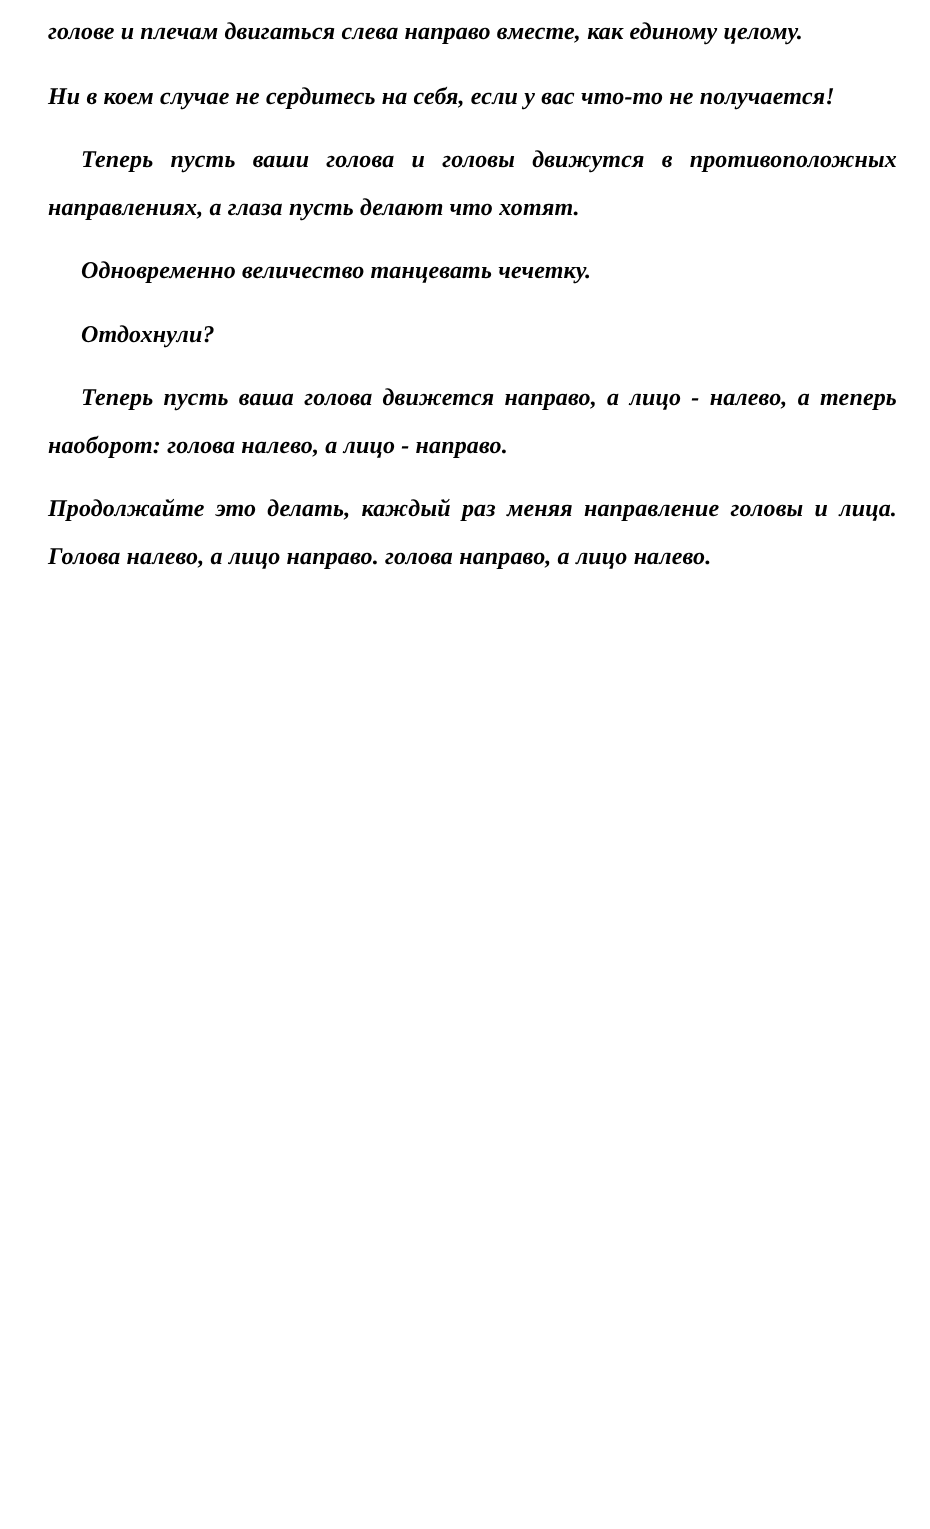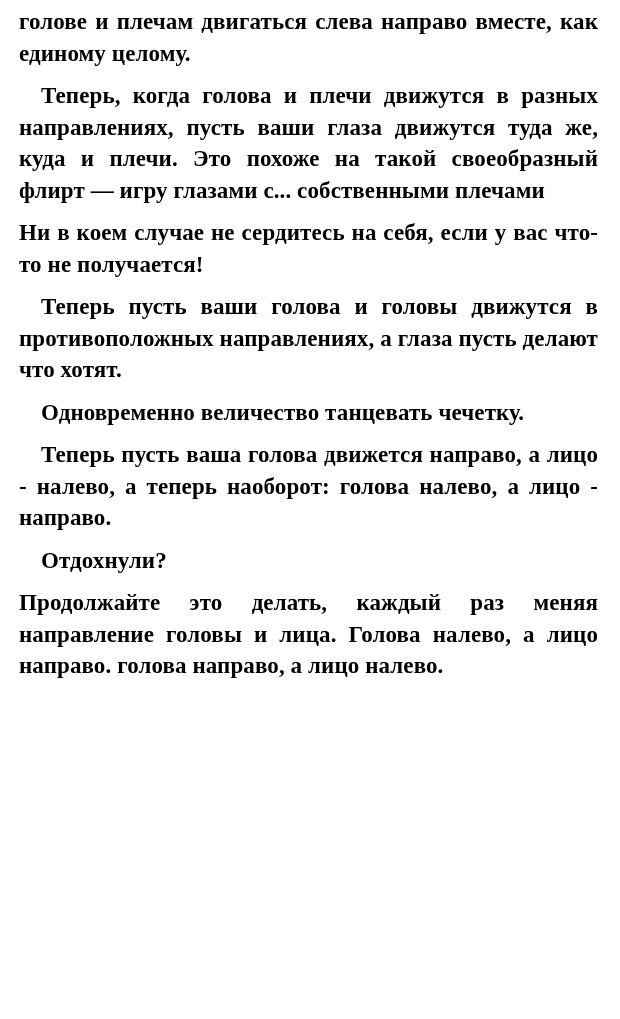--- a/index.html
+++ b/index.html
@@ -15,45 +15,45 @@
     color: #000000;
   }
   .page {
     width: 620px;
     height: 1019px;
     box-sizing: border-box;
     padding: 6px 22px 0 16px;
     position: relative;
   }
   .para {
+    font-style: italic;
     font-weight: bold;
-    font-size: 23px;
+    font-size: 16px;
     line-height: 31.5px;
     text-align: justify;
     text-justify: inter-word;
-    margin: 0 0 11px 3px;
+    margin: 0 0 11px 16px;
     letter-spacing: 0.1px;
   }
   .para.cont {
     text-indent: 0;
   }
   .para.ind {
     text-indent: 22px;
   }
   .para:last-child {
     margin-bottom: 0;
   }
 </style>
 </head>
 <body>
 
 <div class="page">
 
   <p class="para cont">голове и плечам двигаться слева направо вместе, как единому целому.</p>
-  <p class="para ind">Теперь, когда голова и плечи движутся в разных направлениях, пусть ваши глаза движутся туда же, куда и плечи. Это похоже на такой своеобразный флирт — игру глазами с... собственными плечами</p>
   <p class="para cont">Ни в коем случае не сердитесь на себя, если у вас что-то не получается!</p>
   <p class="para ind">Теперь пусть ваши голова и головы движутся в противоположных направлениях, а глаза пусть делают что хотят.</p>
   <p class="para ind">Одновременно величество танцевать чечетку.</p>
+  <p class="para ind">Отдохнули?</p>
   <p class="para ind">Теперь пусть ваша голова движется направо, а лицо - налево, а теперь наоборот: голова налево, а лицо - направо.</p>
-  <p class="para ind">Отдохнули?</p>
   <p class="para cont">Продолжайте это делать, каждый раз меняя направление головы и лица. Голова налево, а лицо направо. голова направо, а лицо налево.</p>
 
 </div>
 
 </body></html>

